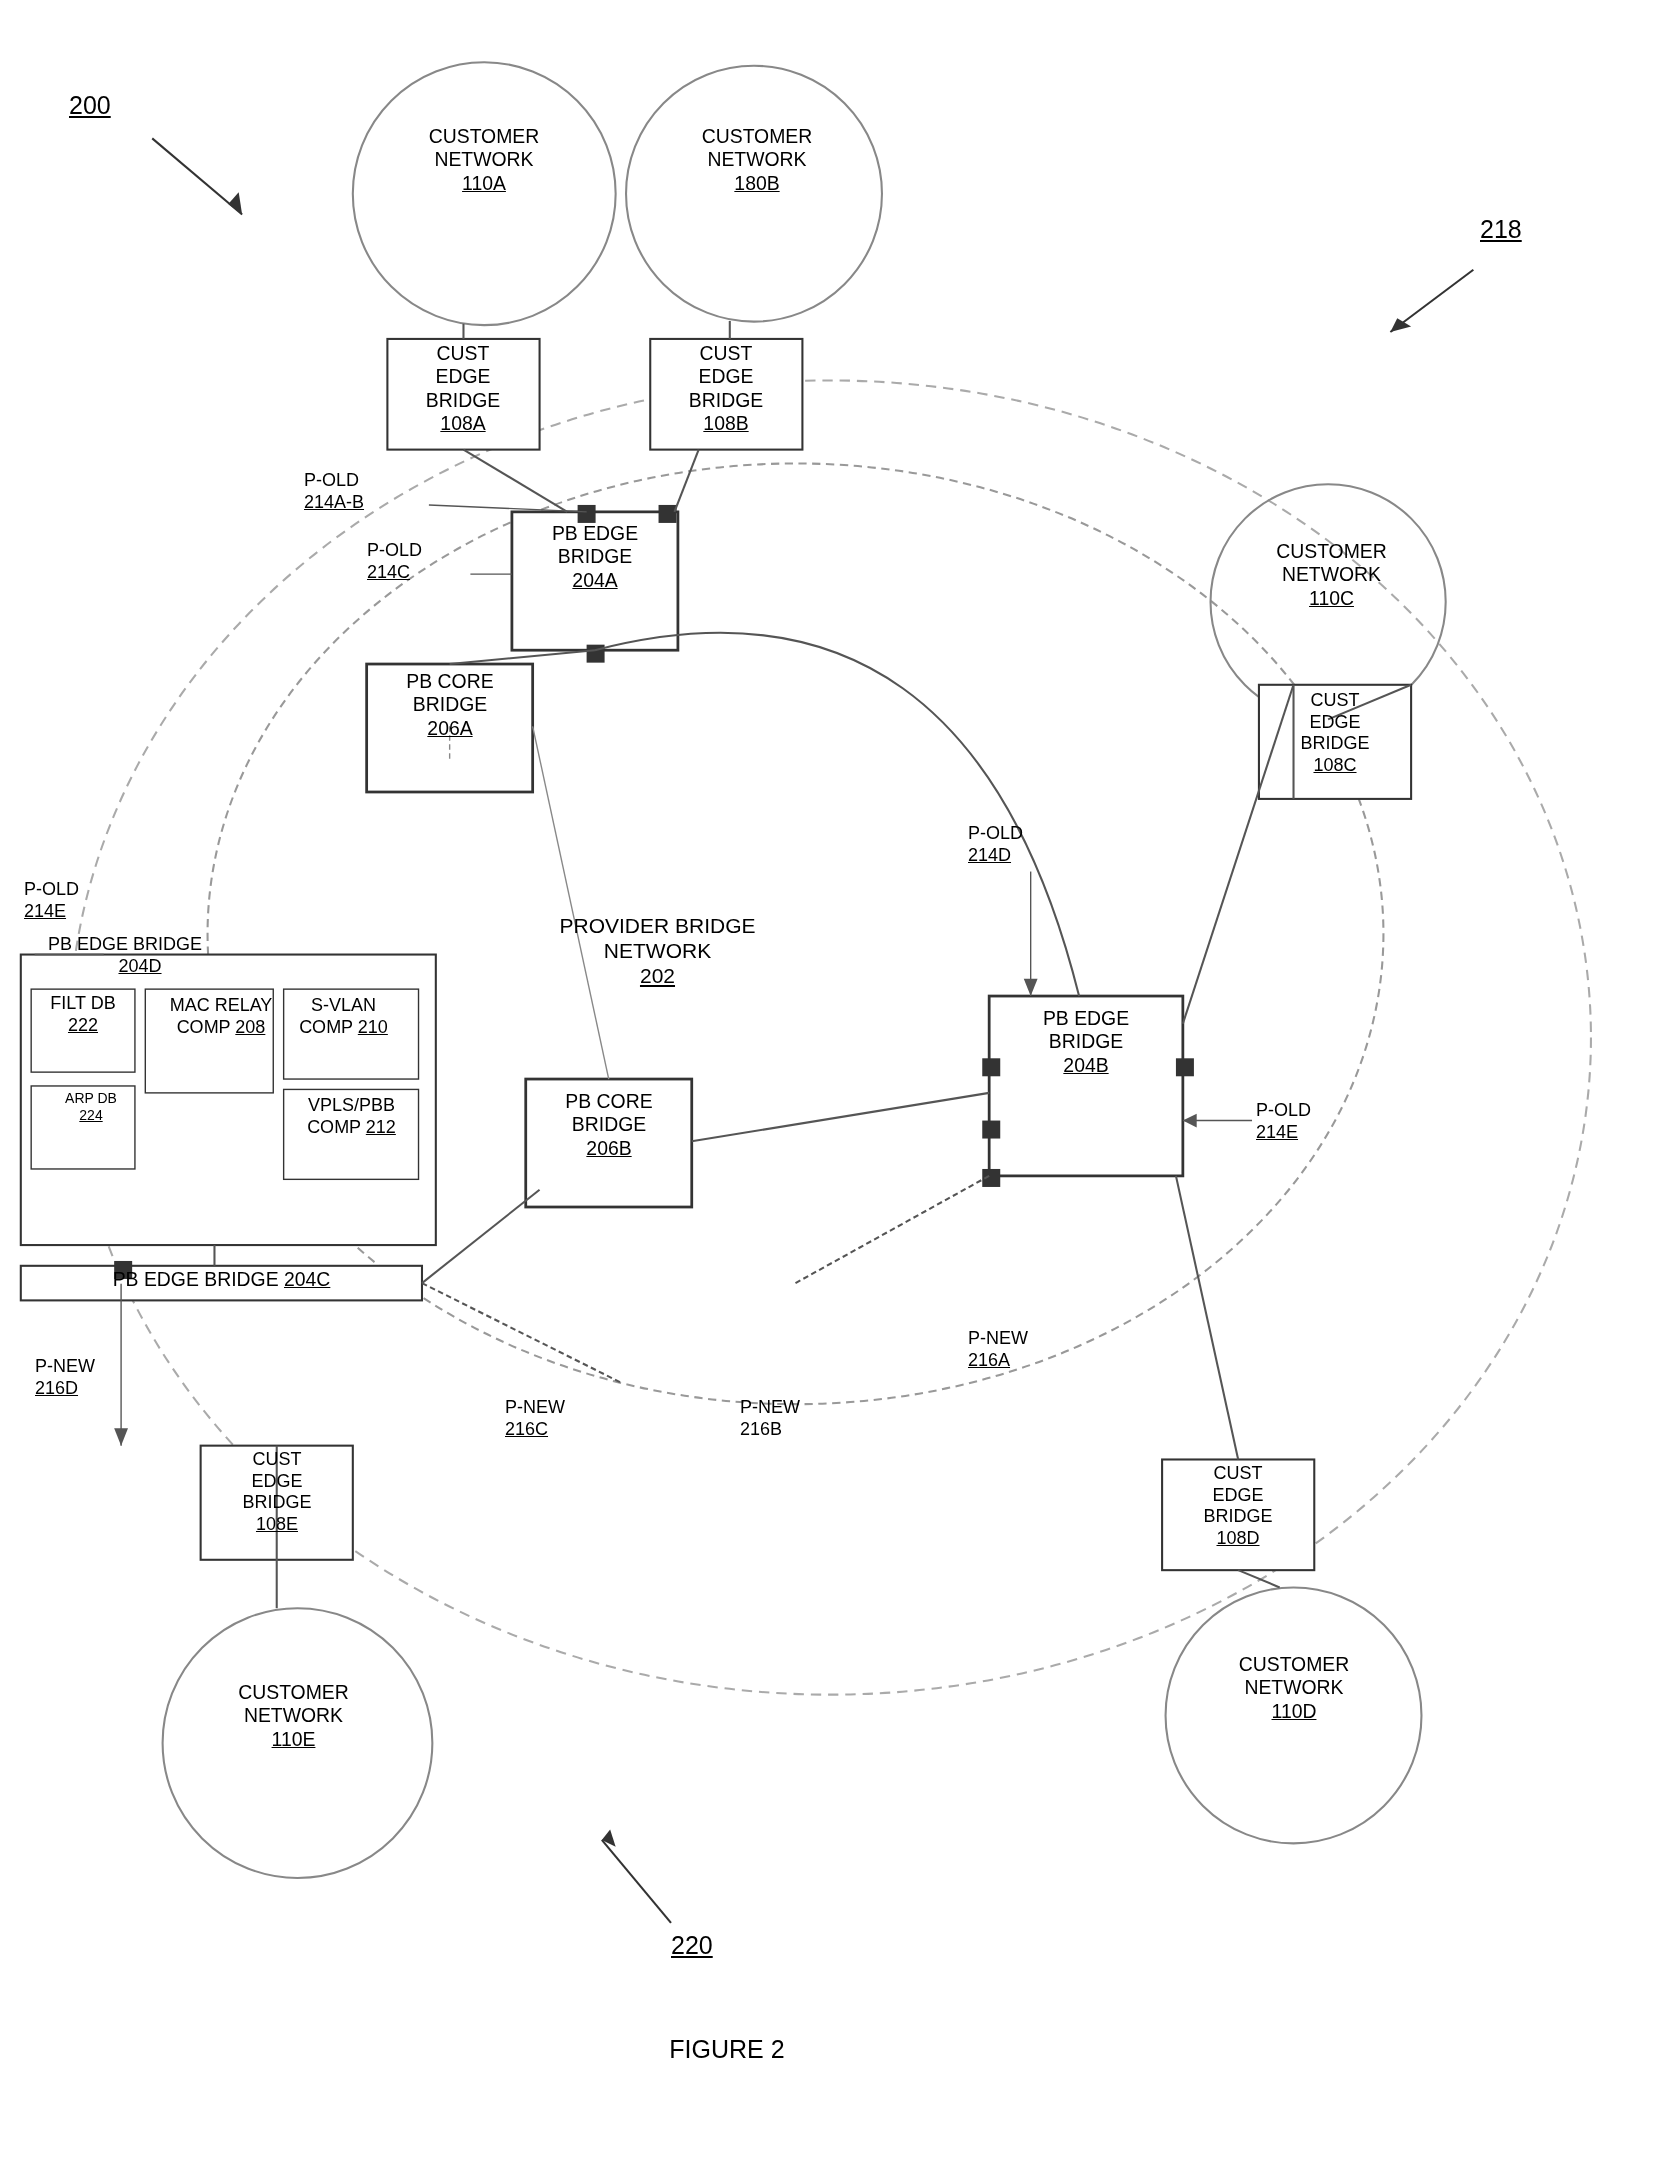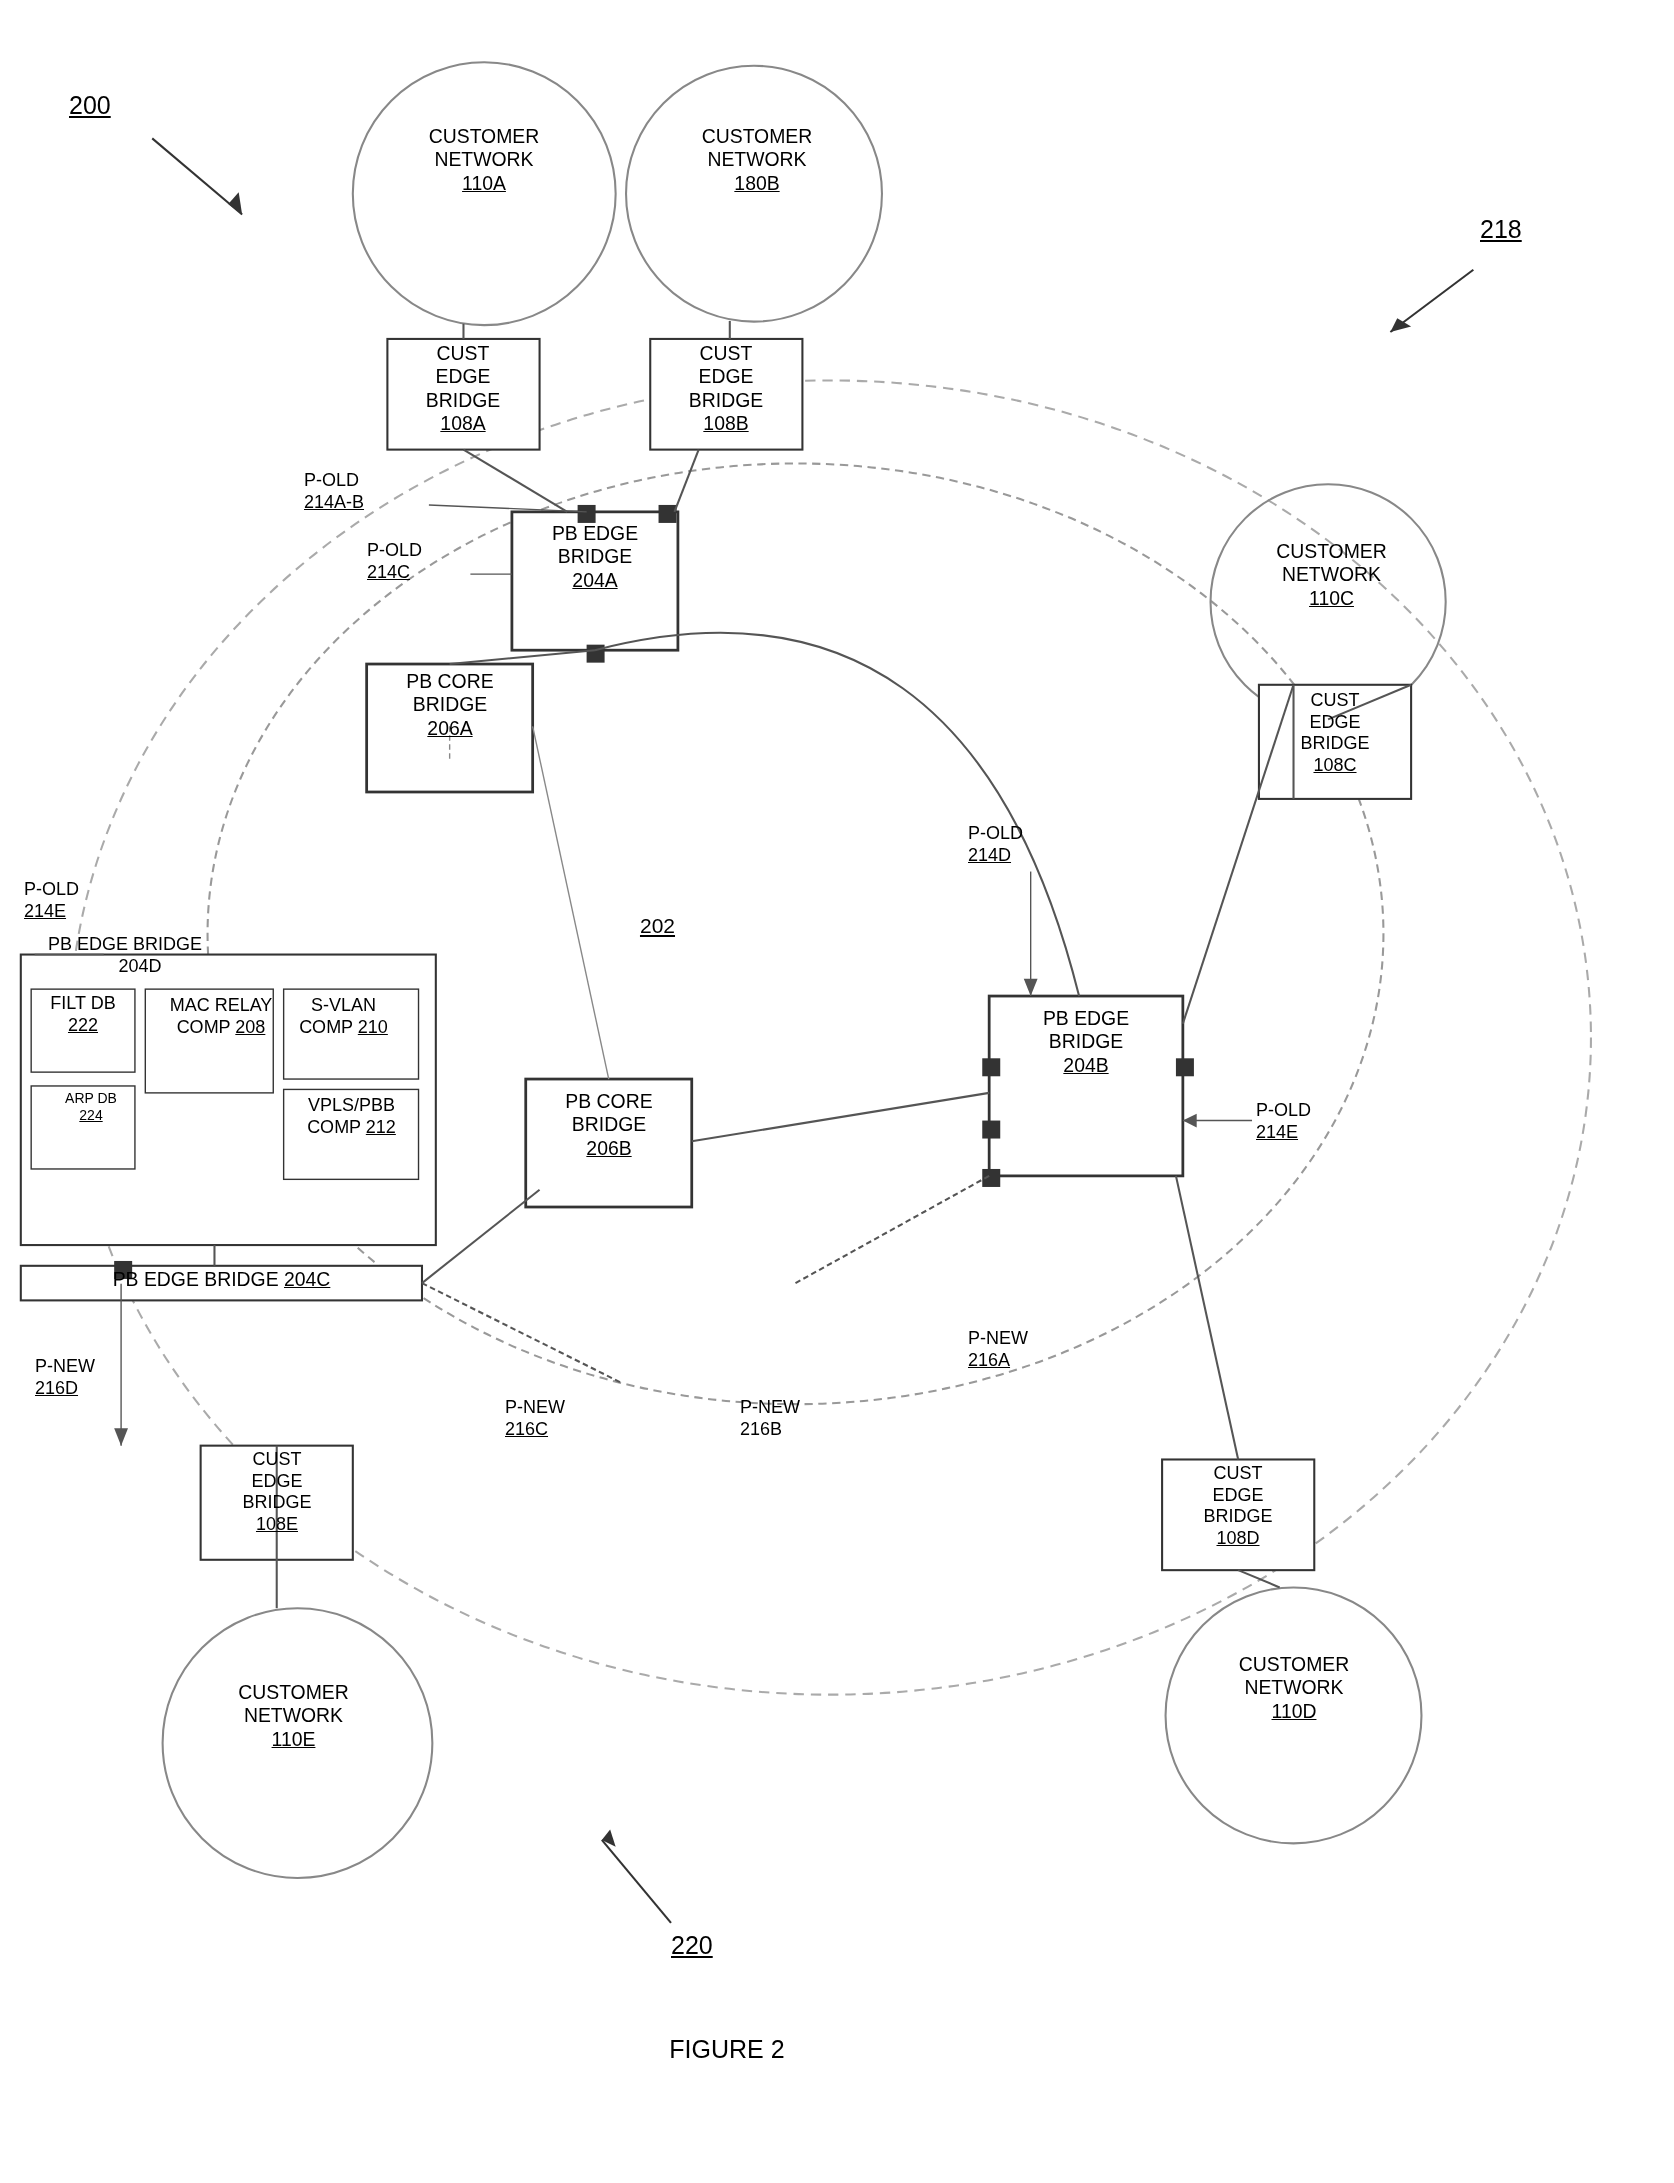--- a/index.html
+++ b/index.html
@@ -219,25 +219,26 @@
     <div style="text-decoration:underline;">204A</div>
   </div>
 
   <div class="label" style="left:367px; top:670px; width:166px;">
     <div>PB CORE</div>
     <div>BRIDGE</div>
     <div style="text-decoration:underline;">206A</div>
   </div>
 
   <div class="label" style="left:512px; top:913px; width:291px; font-size:21px; text-align:center;">
+    <div>PROVIDER BRIDGE NETWORK</div>
     <div style="text-decoration:underline;">202</div>
   </div>
 
   <div class="label" style="left:21px; top:934px; width:208px; font-size:18px;">
-    <span>PB EDGE BRIDGE </span><span style="margin-left:30px;">204D</span>
+    <span>PB EDGE BRIDGE </span><span style="text-decoration:underline;margin-left:30px;">204D</span>
   </div>
 
   <div class="label" style="left:31px; top:993px; width:104px; font-size:18px;">
     <div>FILT DB</div>
     <div style="text-decoration:underline;">222</div>
   </div>
 
   <div class="label" style="left:31px; top:1090px; width:120px; font-size:14px;">
     <div>ARP DB</div>
     <div style="text-decoration:underline;">224</div>

